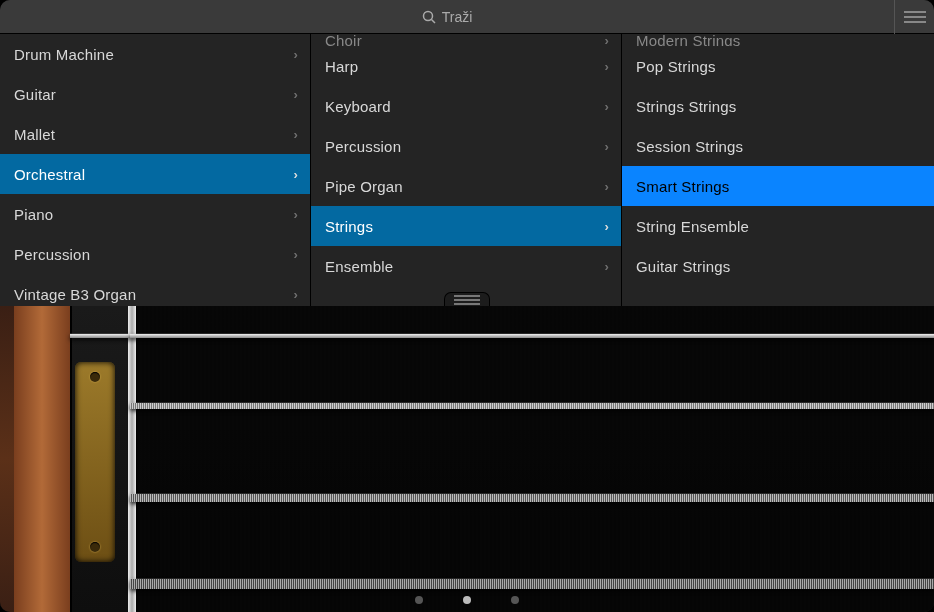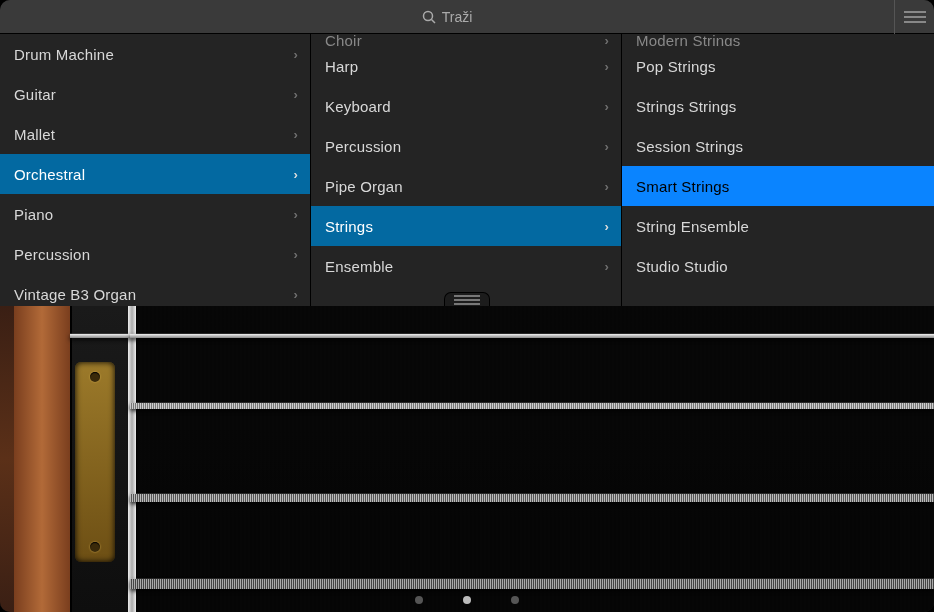--- a/index.html
+++ b/index.html
@@ -146,21 +146,21 @@
         <div class="row">
           <span>Session Strings</span>
         </div>
         <div class="row blue">
           <span>Smart Strings</span>
         </div>
         <div class="row">
           <span>String Ensemble</span>
         </div>
         <div class="row">
-          <span>Studio Studio</span>
+          <span>Guitar Strings</span>
         </div>
       </div>
     <div class="grip">
         <span></span>
         <span></span>
         <span></span>
       </div>
   </div>
 
   <div class="inst">

